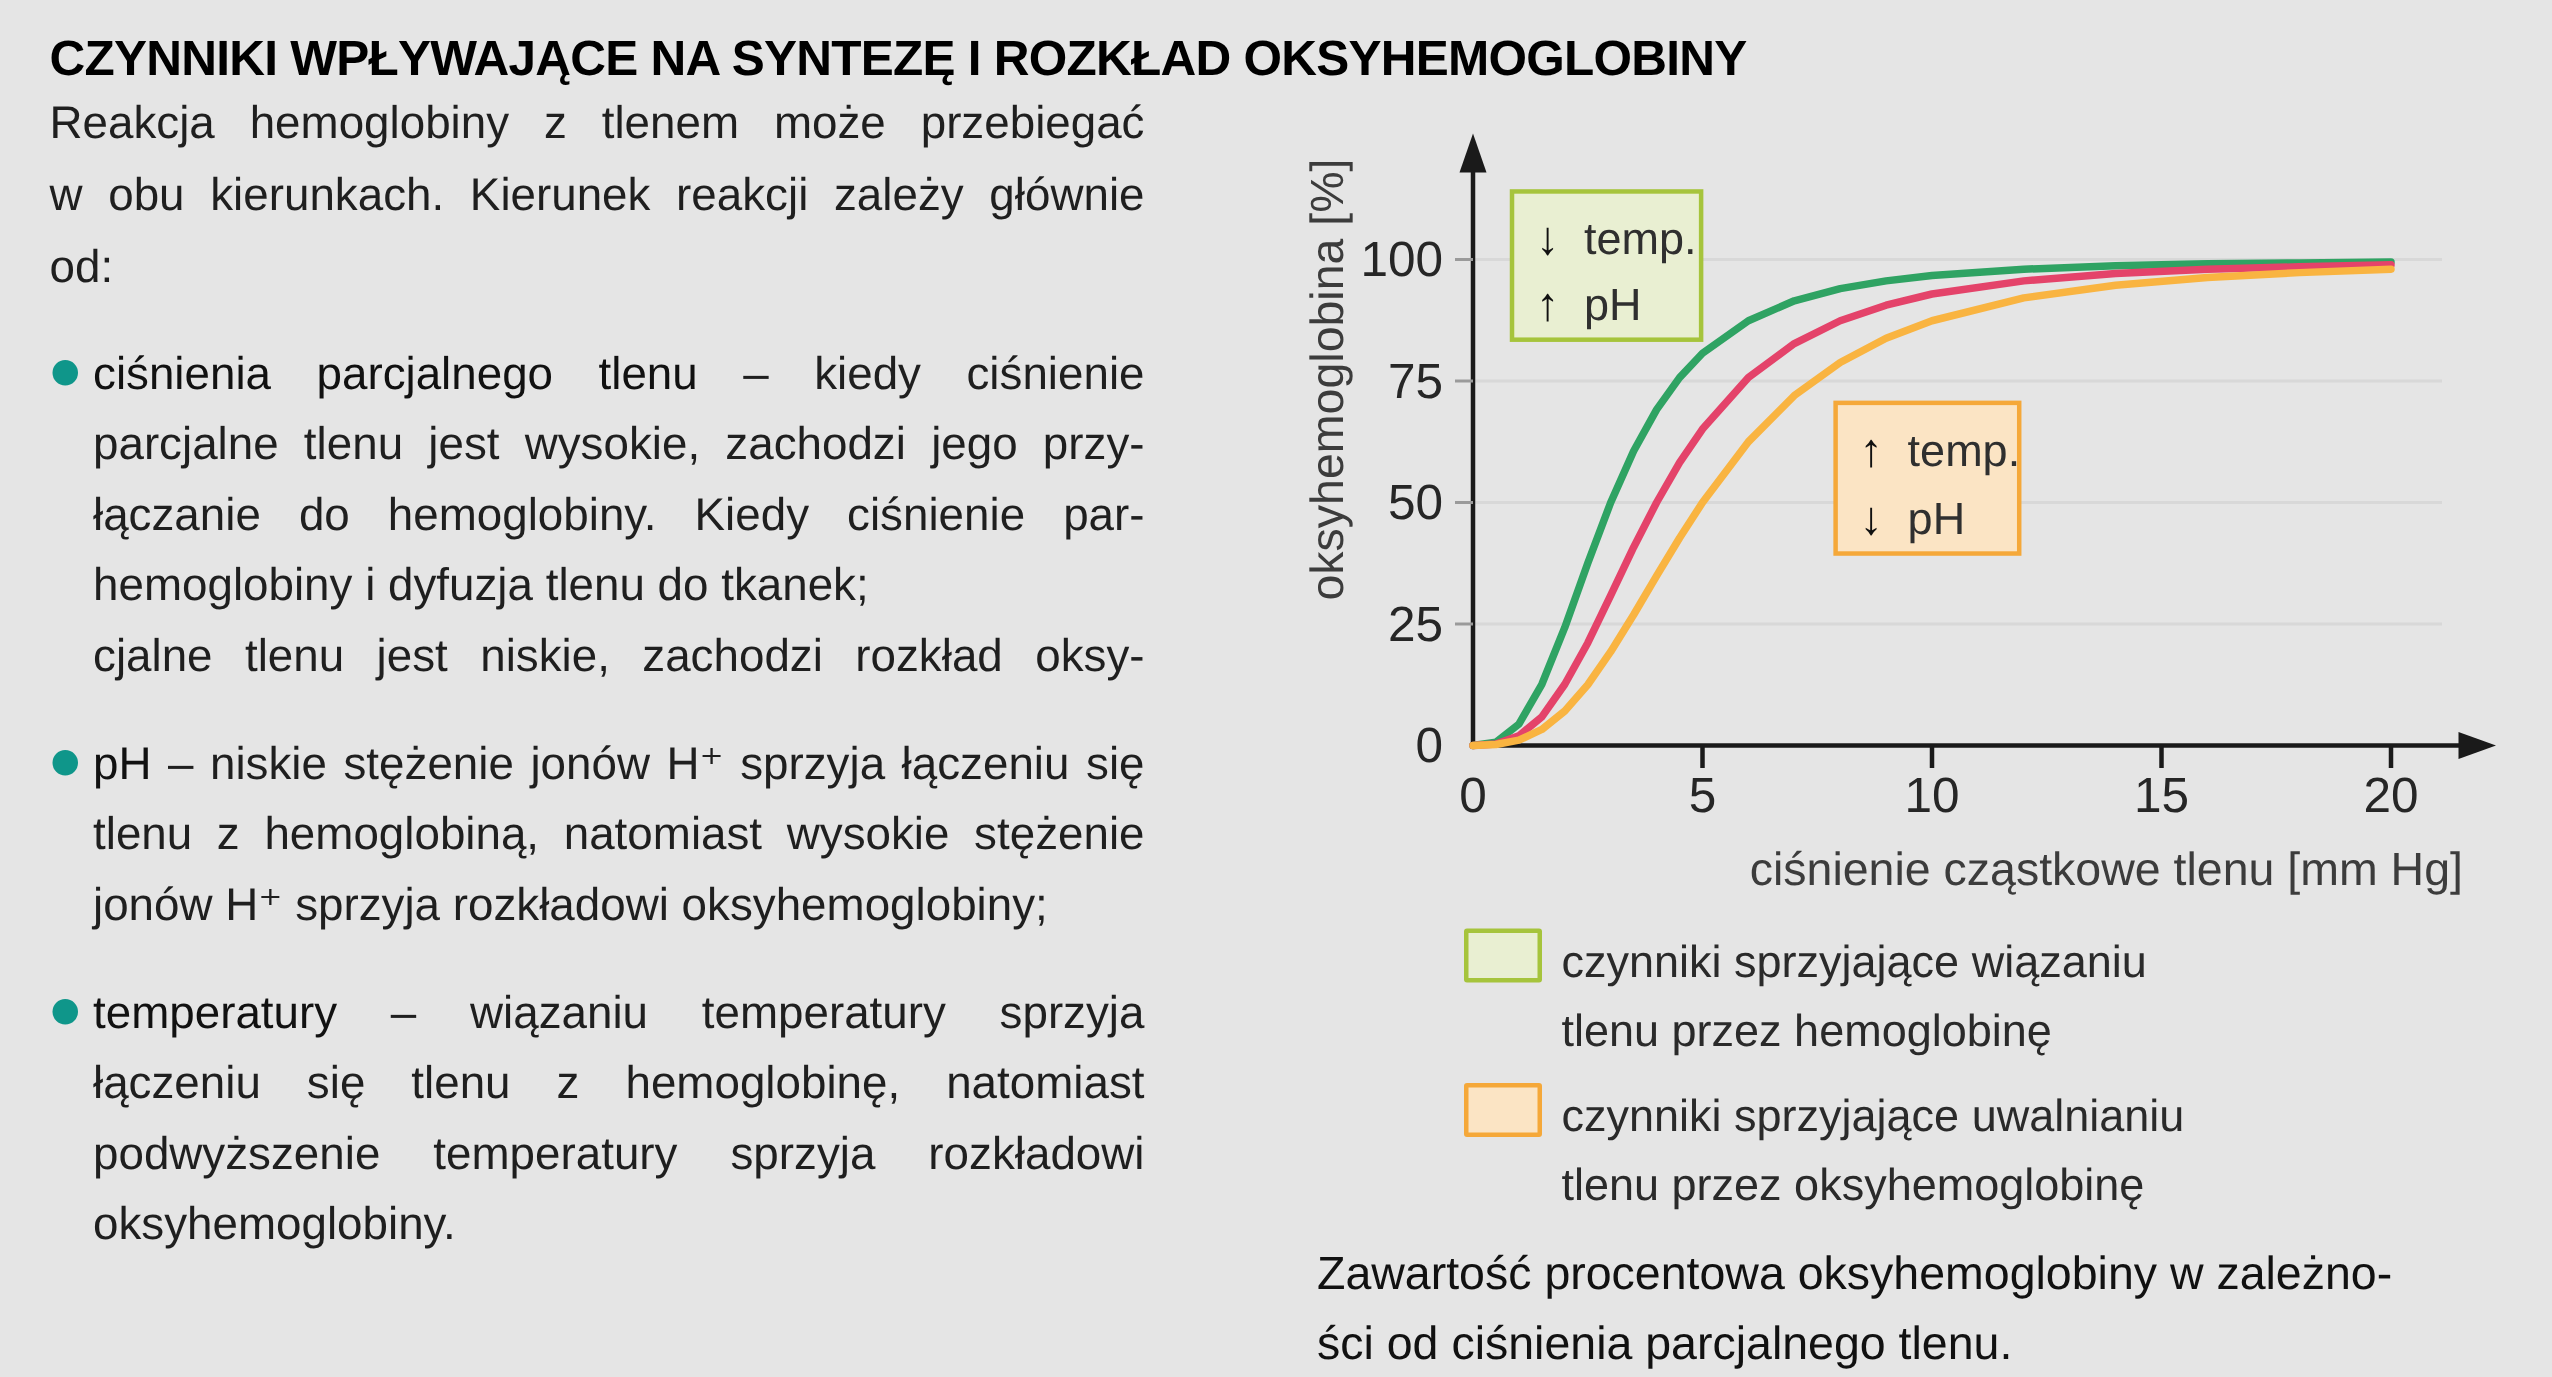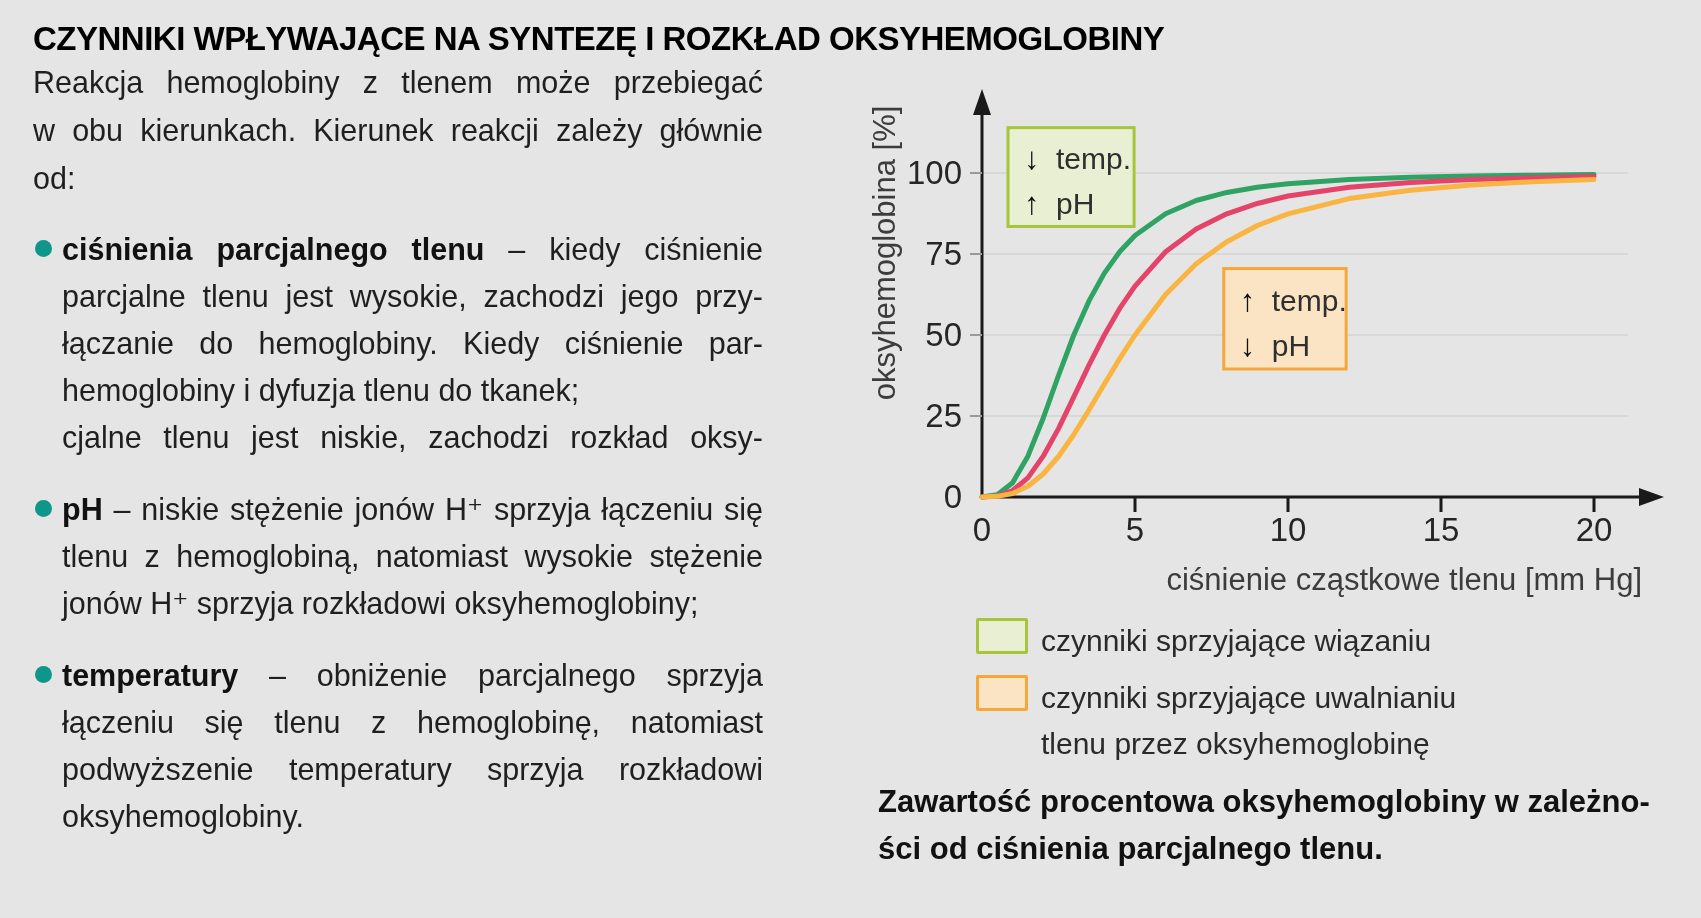--- a/index.html
+++ b/index.html
@@ -9,35 +9,35 @@
   }
   
   .left{position:absolute;left:33px;top:20px;width:730px;}
   .doc-title{margin:0;font-size:33px;line-height:38px;font-weight:700;letter-spacing:-0.5px;color:#000;white-space:nowrap;}
   .intro{font-size:30.5px;line-height:48px;}
   .tline{text-align:justify;text-align-last:justify;}
   .tline.last{text-align-last:left;}
   .bullets{margin-top:24px;}
   .bullet{position:relative;padding-left:29px;margin-bottom:25px;font-size:30.5px;line-height:47px;}
   .dot{position:absolute;left:2px;top:14px;width:17px;height:17px;border-radius:50%;background:var(--bullet,#0f968a);}
-  .lead{font-weight:700;color:#111;}
+  .lead{font-weight:400;color:#111;}
   
   .right{position:absolute;left:850px;top:85px;width:851px;}
   svg text{font-family:"Liberation Sans","DejaVu Sans",sans-serif;}
   .tick{font-size:33px;fill:#262626;}
   .axis-label{font-size:31px;fill:#3c3c3c;}
   .ann-text{font-size:30px;fill:#2f2f2f;}
   .ann-arrow{font-size:31px;font-weight:700;fill:#111;}
   .legend{margin-top:14px;margin-left:126px;}
   .legend-row{display:flex;margin-bottom:11px;}
   .sw{width:46px;height:30px;border:3px solid;margin-right:13px;flex:none;border-radius:2px;}
   .sw-green{background:var(--legend-green-fill,#e9efd2);border-color:var(--legend-green-border,#a6c43c);}
   .sw-orange{background:var(--legend-orange-fill,#fbe4c4);border-color:var(--legend-orange-border,#f5a839);}
   .legend-text{font-size:30px;line-height:46px;color:#2a2a2a;}
-  .caption{margin-top:8px;margin-left:28px;font-size:31px;line-height:47px;font-weight:700;color:#111;}
+  .caption{margin-top:8px;margin-left:28px;font-size:31px;line-height:47px;font-weight:400;color:#111;}
 </style>
 </head>
 <body>
 
 <div class="page">
 
   <div class="left">
     <h1 class="doc-title">CZYNNIKI WPŁYWAJĄCE NA SYNTEZĘ I ROZKŁAD OKSYHEMOGLOBINY</h1>
 
     <div class="intro">
@@ -59,21 +59,21 @@
 
       <div class="bullet">
         <span class="dot"></span>
         <div class="tline"><span class="lead">pH</span><span> – niskie stężenie jonów H⁺ sprzyja łączeniu się</span></div>
         <div class="tline">tlenu z hemoglobiną, natomiast wysokie stężenie</div>
         <div class="tline last">jonów H⁺ sprzyja rozkładowi oksyhemoglobiny;</div>
       </div>
 
       <div class="bullet">
         <span class="dot"></span>
-        <div class="tline"><span class="lead">temperatury</span><span> – obniżenie parcjalnego sprzyja</span></div>
+        <div class="tline"><span class="lead">temperatury</span><span> – wiązaniu temperatury sprzyja</span></div>
         <div class="tline">łączeniu się tlenu z hemoglobinę, natomiast</div>
         <div class="tline">podwyższenie temperatury sprzyja rozkładowi</div>
         <div class="tline last">oksyhemoglobiny.</div>
       </div>
 
     </div>
   </div>
 
   <div class="right">
 
@@ -119,20 +119,21 @@
         <text x="421.74" y="225.76479999999998" class="ann-text">temp.</text>
         <text x="389.74" y="270.9628" class="ann-arrow">↓</text>
         <text x="421.74" y="270.9628" class="ann-text">pH</text>
       </svg>
 
     <div class="legend">
       <div class="legend-row">
         <span class="sw sw-green"></span>
         <span class="legend-text">
           <div>czynniki sprzyjające wiązaniu</div>
+          <div>tlenu przez hemoglobinę</div>
         </span>
       </div>
       <div class="legend-row">
         <span class="sw sw-orange"></span>
         <span class="legend-text">
           <div>czynniki sprzyjające uwalnianiu</div>
           <div>tlenu przez oksyhemoglobinę</div>
         </span>
       </div>
     </div>

